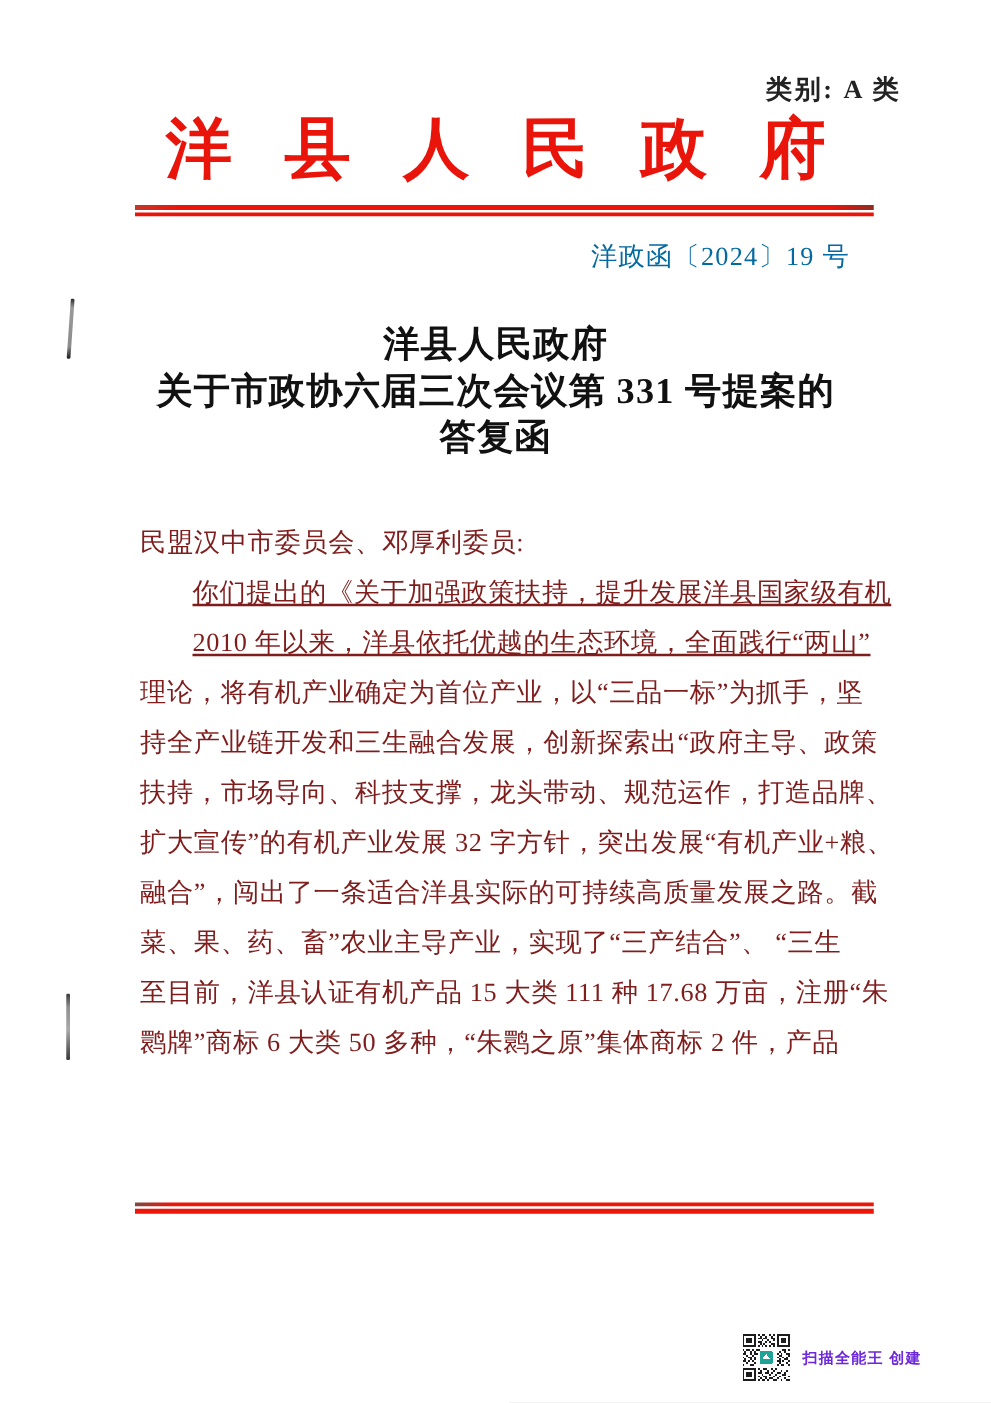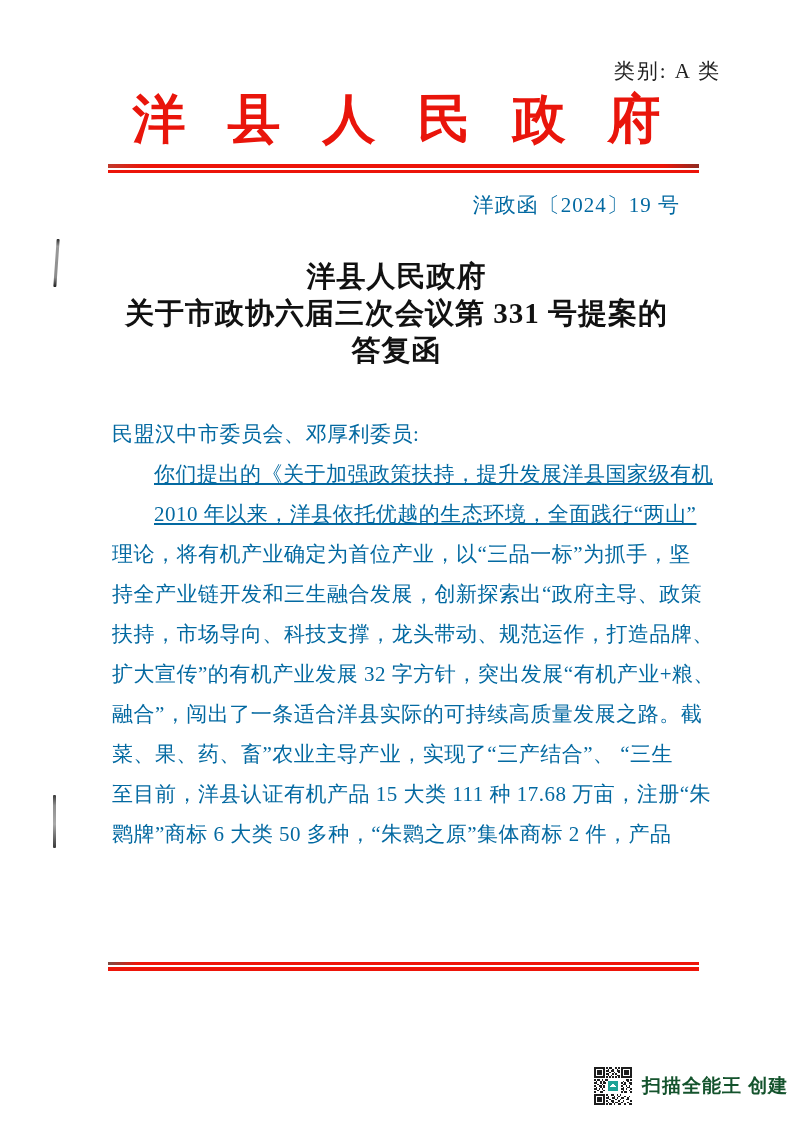--- a/index.html
+++ b/index.html
@@ -16,21 +16,21 @@
     background: #ffffff;
     overflow: hidden;
     color: #1c1c1c;
   }
   
   .category {
     position: absolute;
     top: 57px;
     right: 72px;
     font-size: 21px;
-    font-weight: 400;
+    font-weight: 700;
     letter-spacing: 2px;
     color: #222;
   }
   
   .agency {
     position: absolute;
     top: 84px;
     left: 0;
     width: 100%;
     margin: 0;
@@ -73,21 +73,21 @@
     color: #111;
     letter-spacing: 1px;
   }
   
   .letter-body {
     position: absolute;
     top: 414px;
     left: 112px;
     width: 580px;
     font-size: 21px;
-    color: #0369a1;
+    color: #7f1d1d;
   }
   .letter-body .line {
     height: 40px;
     line-height: 40px;
     white-space: nowrap;
     letter-spacing: 0.5px;
   }
   .letter-body .line.indent { text-indent: 2em; text-decoration: underline; }
   
   .mark {
@@ -113,23 +113,23 @@
     align-items: center;
   }
   .qr {
     width: 38px;
     height: 40px;
     display: block;
   }
   .scan-text {
     margin-left: 10px;
     font-family: "Liberation Sans", "DejaVu Sans", sans-serif;
-    font-size: 19px;
+    font-size: 12px;
     font-weight: bold;
-    color: #14532d;
+    color: #6d28d9;
     letter-spacing: 1px;
     white-space: nowrap;
   }
 </style>
 </head>
 <body>
 
 <div class="page">
 
   <div class="category">类别: A 类</div>

